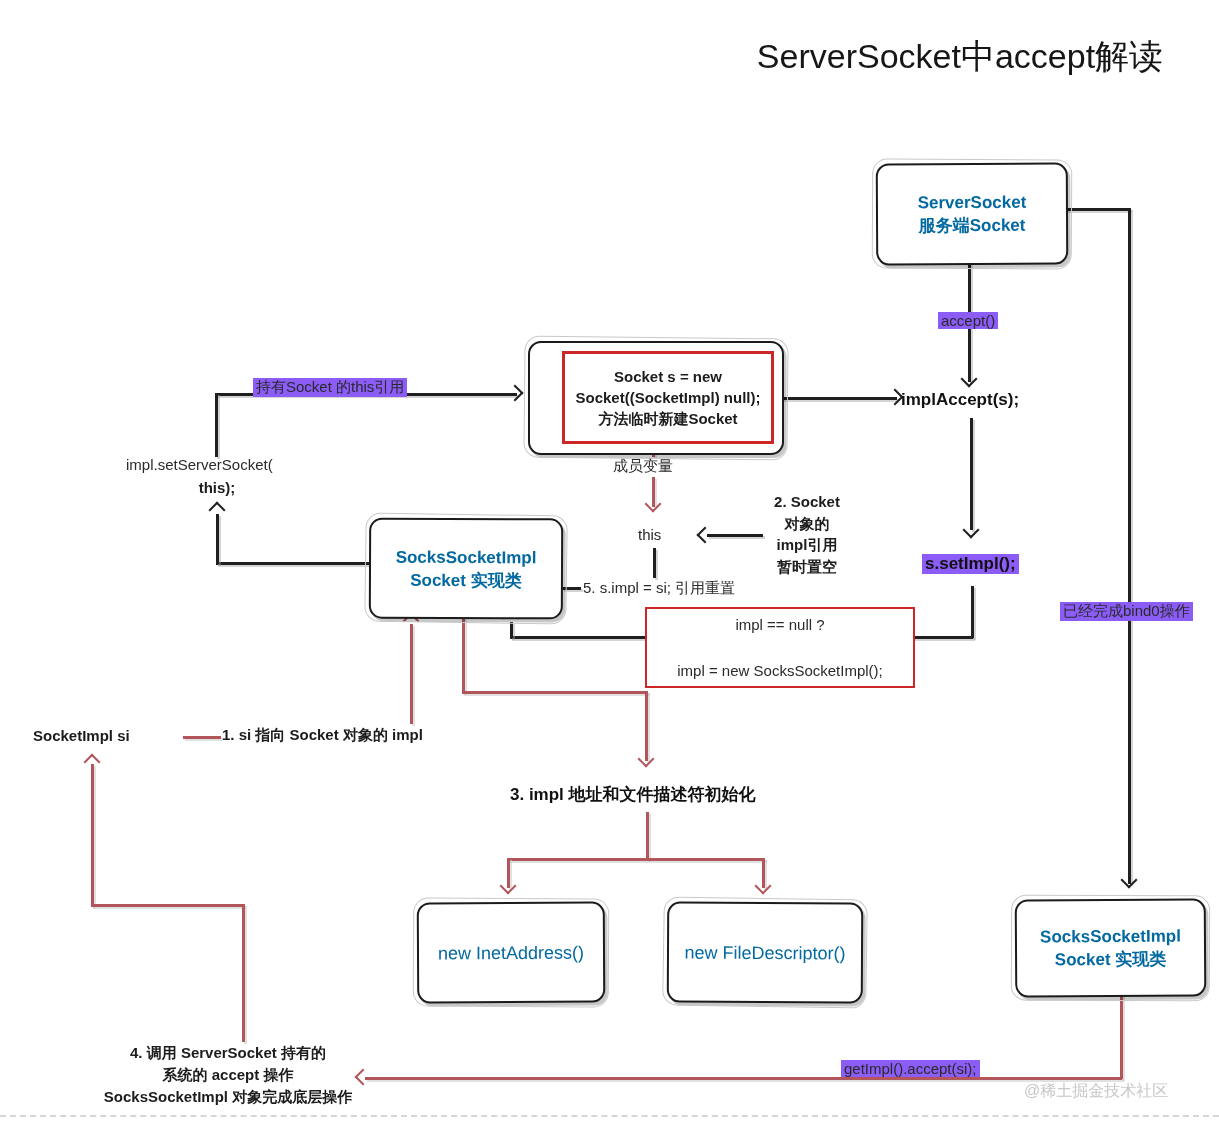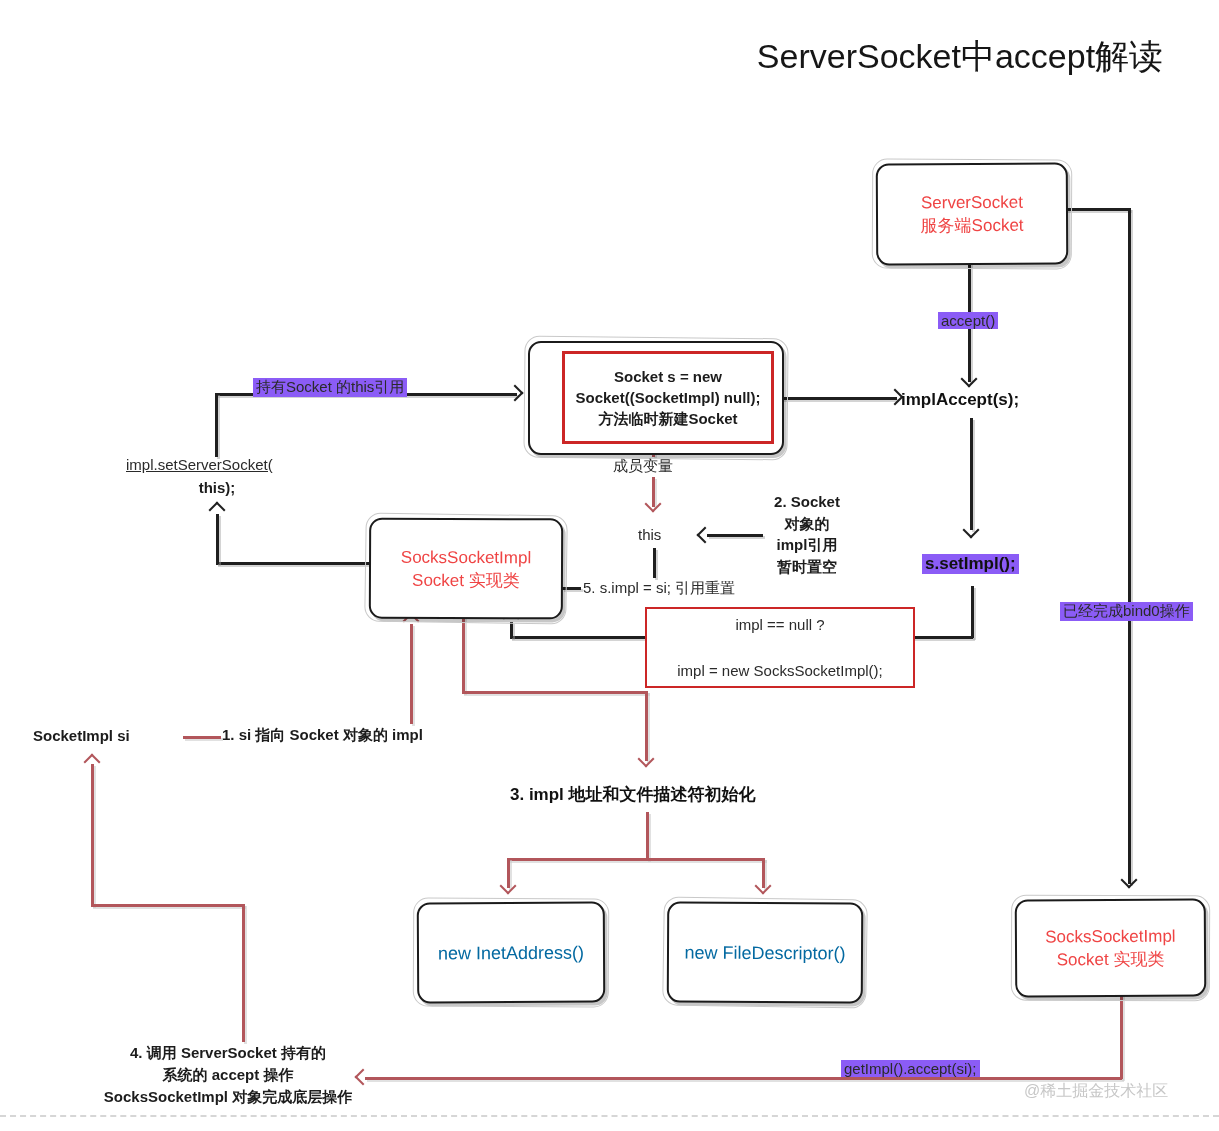--- a/index.html
+++ b/index.html
@@ -10,21 +10,21 @@
   
   .box{
     position:absolute;background:#fff;border:2.5px solid #1b1b1b;border-radius:13px;
     display:flex;flex-direction:column;align-items:center;justify-content:center;
     text-align:center;z-index:3;box-shadow:2.5px 3px 0 rgba(0,0,0,.22);
   }
   .box::before{
     content:"";position:absolute;inset:-6px;border:1.5px solid #c9c9c9;border-radius:15px;
     transform:rotate(.6deg);pointer-events:none;
   }
-  .box .bl{font-size:17px;line-height:23px;color:#ef4444;}
+  .box .bl{font-size:17px;line-height:23px;color:#0369a1;font-weight:bold;}
   .box .bl15{font-size:18px;line-height:22px;color:#0369a1;}
   .redbox{
     position:absolute;background:#fff;border:2.5px solid #cc2626;z-index:3;
     display:flex;flex-direction:column;align-items:center;justify-content:center;text-align:center;gap:24px;
   }
   .redinner{
     position:absolute;left:8px;right:8px;top:8px;bottom:9px;border:3px solid #cc2626;
     display:flex;flex-direction:column;align-items:center;justify-content:center;text-align:center;margin-left:24px;
   }
   
@@ -154,21 +154,21 @@
 
   <div class="box" style="left:1015px;top:899px;width:187px;height:94px;transform:rotate(-.35deg);">
     <div class="bl">SocksSocketImpl</div>
     <div class="bl">Socket 实现类</div>
   </div>
 
   <div class="txt t15 wbg" style="left:938px;top:312px;">accept()</div>
   <div class="txt t17b" style="left:901px;top:390px;">implAccept(s);</div>
   <div class="txt t15 wbg" style="left:253px;top:378px;">持有Socket 的this引用</div>
 
-  <div class="txt t15" style="left:126px;top:456px;text-decoration:underline;">impl.setServerSocket(</div>
+  <div class="txt t15" style="left:126px;top:456px;">impl.setServerSocket(</div>
   <div class="txt t15b ctr" style="left:126px;top:479px;width:182px;">this);</div>
 
   <div class="txt t15" style="left:613px;top:457px;">成员变量</div>
   <div class="txt t15" style="left:638px;top:526px;">this</div>
 
   <div class="txt t15b ctr" style="left:758px;top:491px;width:98px;line-height:21.5px;">
     <div>2. Socket</div>
     <div>对象的</div>
     <div>impl引用</div>
     <div>暂时置空</div>

